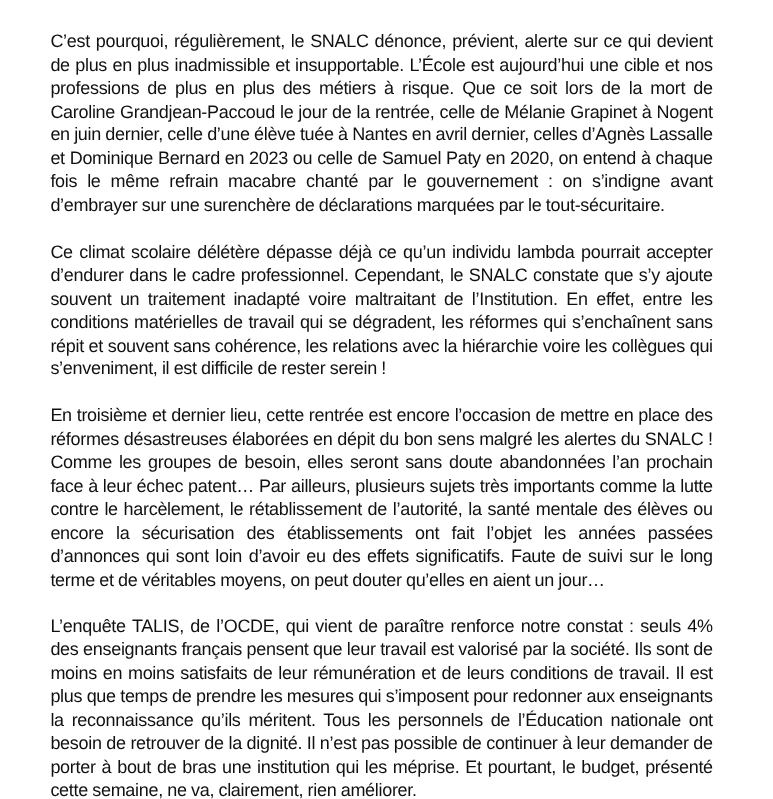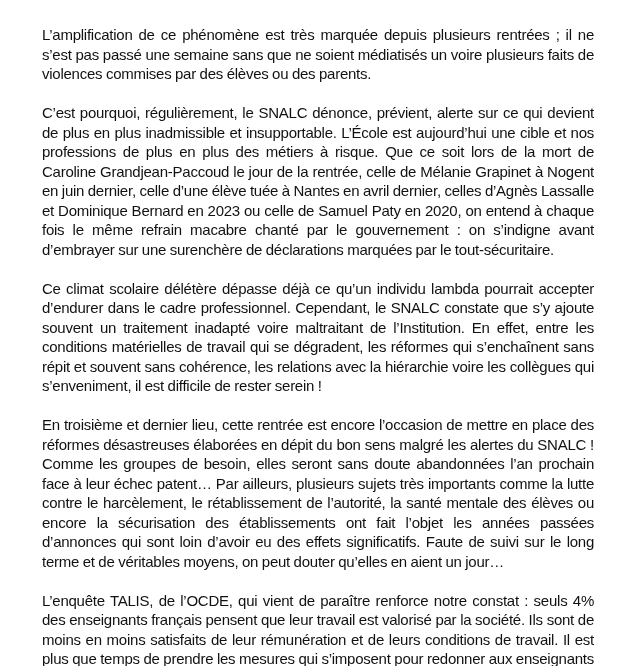--- a/index.html
+++ b/index.html
@@ -28,18 +28,17 @@
     .doc p {
       margin: 0 0 19.5px 0;
       text-align: justify;
       text-align-last: left;
     }
   </style>
 </head>
 <body>
 
 <div class="doc">
-  <p>L’amplification de ce phénomène est très marquée depuis plusieurs rentrées ; il ne s’est pas passé une semaine sans que ne soient médiatisés un voire plusieurs faits de violences commises par des élèves ou des parents.</p>
   <p>C’est pourquoi, régulièrement, le SNALC dénonce, prévient, alerte sur ce qui devient de plus en plus inadmissible et insupportable. L’École est aujourd’hui une cible et nos professions de plus en plus des métiers à risque. Que ce soit lors de la mort de Caroline Grandjean-Paccoud le jour de la rentrée, celle de Mélanie Grapinet à Nogent en juin dernier, celle d’une élève tuée à Nantes en avril dernier, celles d’Agnès Lassalle et Dominique Bernard en 2023 ou celle de Samuel Paty en 2020, on entend à chaque fois le même refrain macabre chanté par le gouvernement : on s’indigne avant d’embrayer sur une surenchère de déclarations marquées par le tout-sécuritaire.</p>
   <p>Ce climat scolaire délétère dépasse déjà ce qu’un individu lambda pourrait accepter d’endurer dans le cadre professionnel. Cependant, le SNALC constate que s’y ajoute souvent un traitement inadapté voire maltraitant de l’Institution. En effet, entre les conditions matérielles de travail qui se dégradent, les réformes qui s’enchaînent sans répit et souvent sans cohérence, les relations avec la hiérarchie voire les collègues qui s’enveniment, il est difficile de rester serein !</p>
   <p>En troisième et dernier lieu, cette rentrée est encore l’occasion de mettre en place des réformes désastreuses élaborées en dépit du bon sens malgré les alertes du SNALC ! Comme les groupes de besoin, elles seront sans doute abandonnées l’an prochain face à leur échec patent… Par ailleurs, plusieurs sujets très importants comme la lutte contre le harcèlement, le rétablissement de l’autorité, la santé mentale des élèves ou encore la sécurisation des établissements ont fait l’objet les années passées d’annonces qui sont loin d’avoir eu des effets significatifs. Faute de suivi sur le long terme et de véritables moyens, on peut douter qu’elles en aient un jour…</p>
   <p>L’enquête TALIS, de l’OCDE, qui vient de paraître renforce notre constat : seuls 4% des enseignants français pensent que leur travail est valorisé par la société. Ils sont de moins en moins satisfaits de leur rémunération et de leurs conditions de travail. Il est plus que temps de prendre les mesures qui s’imposent pour redonner aux enseignants la reconnaissance qu’ils méritent. Tous les personnels de l’Éducation nationale ont besoin de retrouver de la dignité. Il n’est pas possible de continuer à leur demander de porter à bout de bras une institution qui les méprise. Et pourtant, le budget, présenté cette semaine, ne va, clairement, rien améliorer.</p>
 </div>
 
 </body></html>

